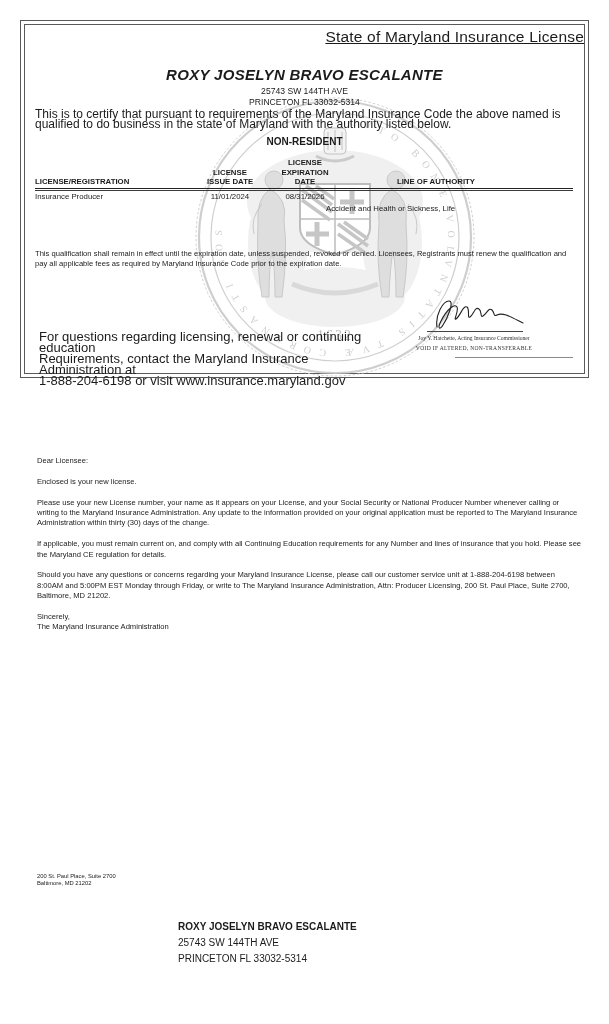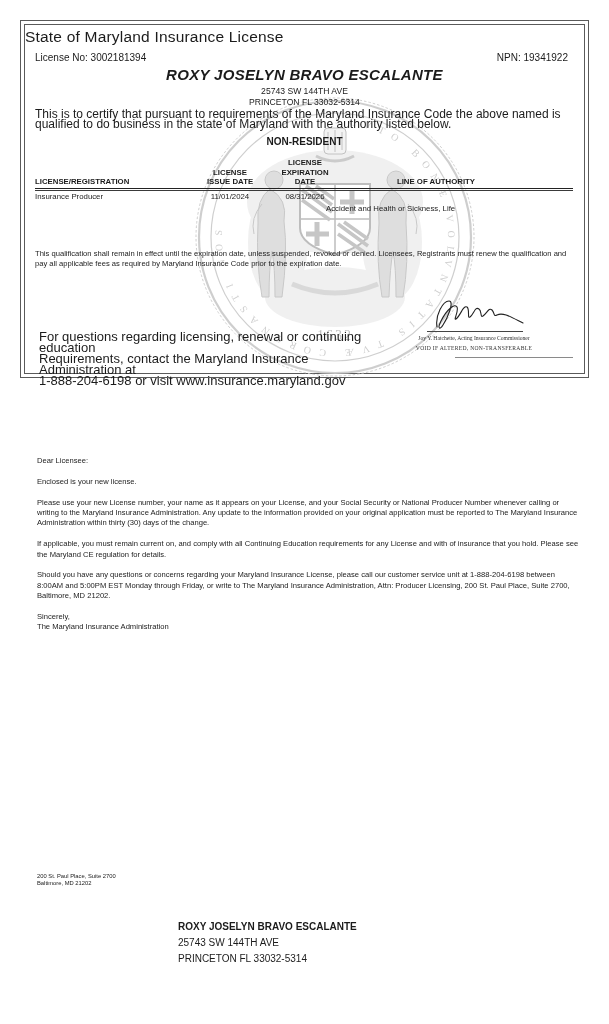--- a/index.html
+++ b/index.html
@@ -6,21 +6,21 @@
   html,body { width:609px; height:1024px; background:#ffffff; font-family:"Liberation Sans", sans-serif; color:#1b1b1b; }
   body { position:relative; overflow:hidden; }
   .pre { white-space:pre-line; }
 
   
   .license-box { position:absolute; left:20px; top:20px; width:569px; height:358px; border:1px solid #5a5a5a; background:#fff; }
   .license-inner { position:absolute; left:3px; top:3px; right:3px; bottom:3px; border:1px solid #5a5a5a; }
   .seal-svg { position:absolute; left:145px; top:47px; z-index:0; }
   .lz { position:absolute; z-index:2; }
 
-  .cert-title { top:3px; left:0; width:100%; text-align:left; font-size:15.5px; letter-spacing:.2px; }
+  .cert-title { top:3px; left:0; width:100%; text-align:right; font-size:15.5px; letter-spacing:.2px;text-decoration:underline; }
   .meta-row { top:27px; left:10px; right:16px; display:flex; justify-content:space-between; font-size:10px; }
   .holder-name { top:41px; left:0; width:100%; text-align:center; font-size:15px; font-weight:bold; font-style:italic; letter-spacing:.3px; }
   .holder-addr1 { top:61px; left:0; width:100%; text-align:center; font-size:8.6px; }
   .holder-addr2 { top:72px; left:0; width:100%; text-align:center; font-size:8.6px; }
   .certify { top:85px; left:10px; width:540px; font-size:12px; line-height:9.8px; }
   .residency { top:111px; left:0; width:100%; text-align:center; font-size:10px; font-weight:bold; }
 
   .th { font-size:7.8px; font-weight:bold; line-height:9.5px; }
   .td { font-size:7.8px; line-height:9.5px;text-align:center; }
   .th-c1 { top:152px; left:10px; }
@@ -108,24 +108,20 @@
 
         <path d="M168,152 l30,22 M168,162 l26,18 M174,150 l24,17" stroke="#c6c6c6" stroke-width="3.5" fill="none"></path>
       </g>
 
       <path d="M122,212 q43,18 86,0" stroke="#c9c9c9" stroke-width="5" fill="none" opacity=".6"></path>
       <text x="165" y="268" text-anchor="middle" font-size="14" fill="#bfbfbf" font-family="Liberation Serif, serif" letter-spacing="2">1632</text>
     </svg>
 
     <div class="lz cert-title">State of Maryland Insurance License</div>
 
-    <div class="lz meta-row">
-      <span>License No: 3002181394</span>
-      <span>NPN: 19341922</span>
-    </div>
 
     <div class="lz holder-name">ROXY JOSELYN BRAVO ESCALANTE</div>
     <div class="lz holder-addr1">25743 SW 144TH AVE</div>
     <div class="lz holder-addr2">PRINCETON FL 33032-5314</div>
 
     <div class="lz certify">This is to certify that pursuant to requirements of the Maryland Insurance Code the above named is qualified to do business in the state of Maryland with the authority listed below.</div>
 
     <div class="lz residency">NON-RESIDENT</div>
 
     <div class="lz th th-c1">LICENSE/REGISTRATION</div>
@@ -156,21 +152,21 @@
     <div class="lz void-text">VOID IF ALTERED, NON-TRANSFERABLE</div>
     <div class="lz void-rule"></div>
 
   </div>
 </div>
 
 <div class="letter">
   <p>Dear Licensee:</p>
   <p>Enclosed is your new license.</p>
   <p>Please use your new License number, your name as it appears on your License, and your Social Security or National Producer Number whenever calling or writing to the Maryland Insurance Administration. Any update to the information provided on your original application must be reported to The Maryland Insurance Administration within thirty (30) days of the change.</p>
-  <p>If applicable, you must remain current on, and comply with all Continuing Education requirements for any License and with of insurance that you hold. Please see the Maryland CE regulation for details.</p>
+  <p>If applicable, you must remain current on, and comply with all Continuing Education requirements for any Number and lines of insurance that you hold. Please see the Maryland CE regulation for details.</p>
   <p>Should you have any questions or concerns regarding your Maryland Insurance License, please call our customer service unit at 1-888-204-6198 between 8:00AM and 5:00PM EST Monday through Friday, or write to The Maryland Insurance Administration, Attn: Producer Licensing, 200 St. Paul Place, Suite 2700, Baltimore, MD 21202.</p>
   <p class="pre">Sincerely,
 The Maryland Insurance Administration</p>
 </div>
 
 <div class="return-address pre">200 St. Paul Place, Suite 2700
 Baltimore, MD 21202</div>
 
 <div class="mail-block">
   <div class="mail-name">ROXY JOSELYN BRAVO ESCALANTE</div>

